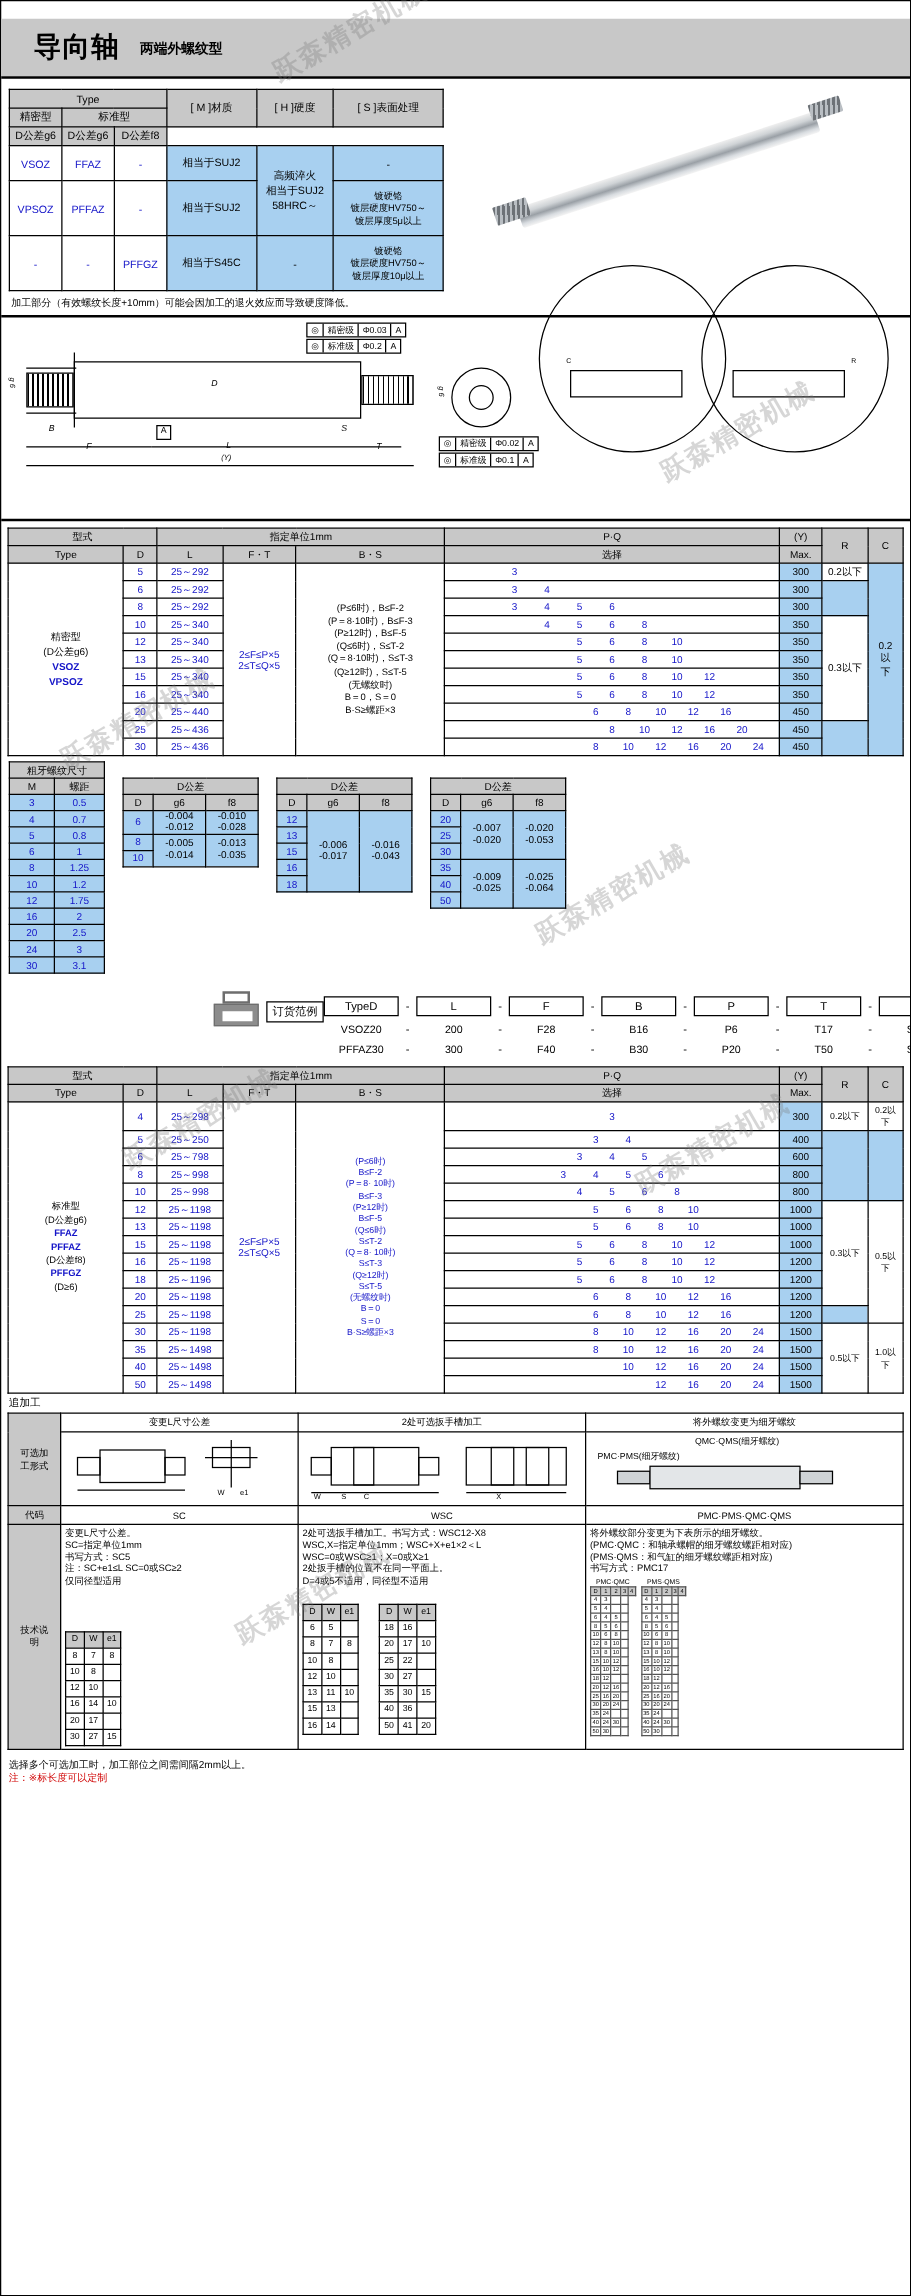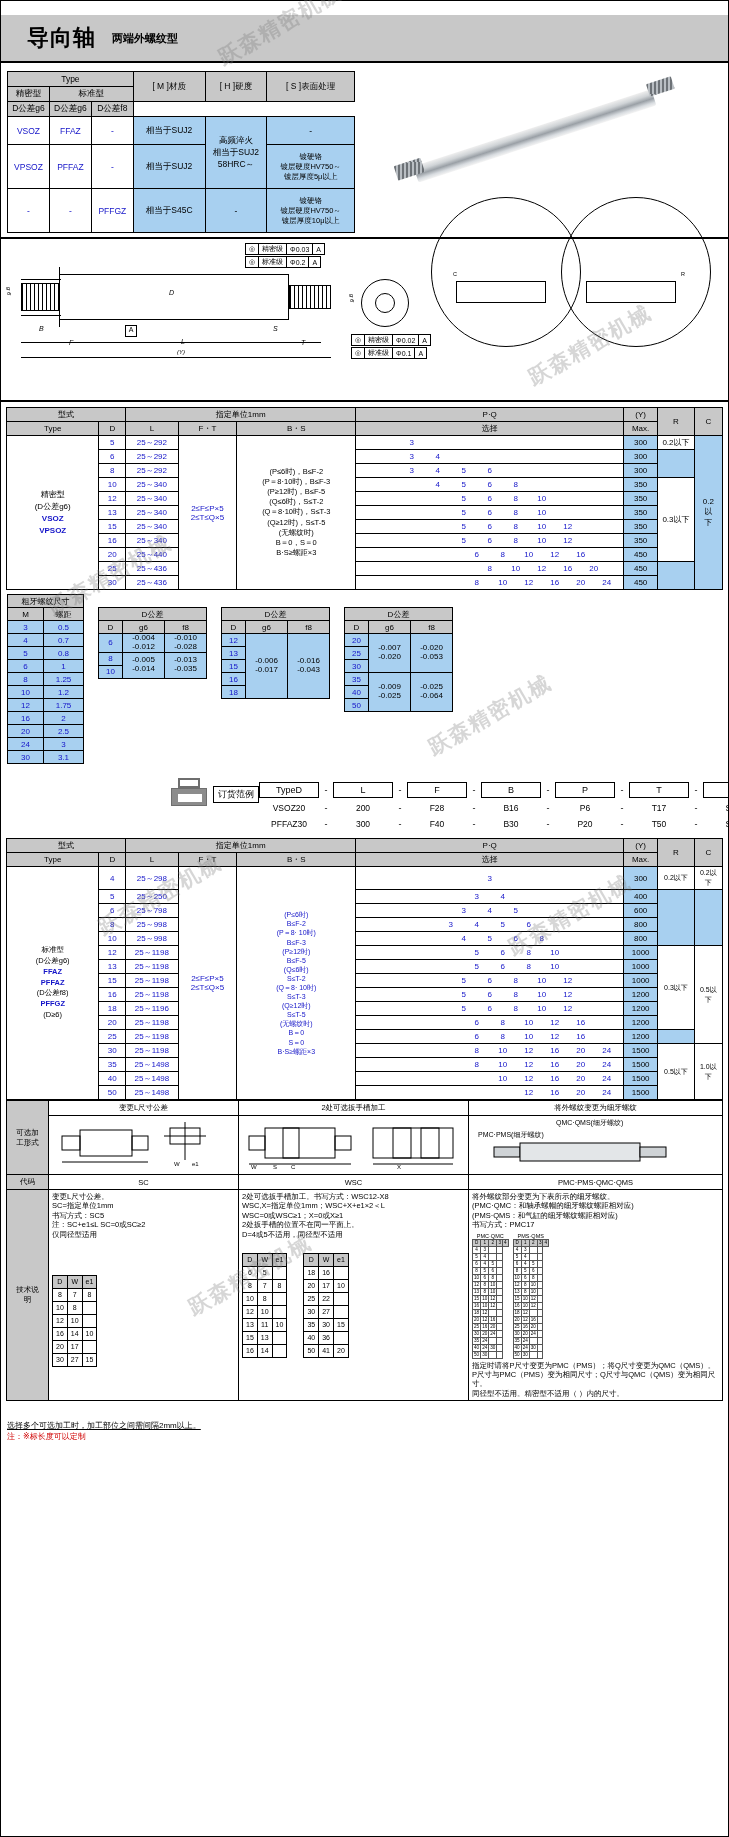--- a/index.html
+++ b/index.html
@@ -81,21 +81,21 @@
   .ordsep { width:14px; text-align:center; font-size:9px; }
   .ordcell2 { width:60px; height:14px; display:flex; align-items:center; justify-content:center; font-size:8.5px; }
 
   
   .addproc-title { margin:2px 0 1px 6px; font-size:8.5px; }
   table.bot { width:717px; margin-left:5px; font-size:7.5px; }
   table.bot td { vertical-align:top; padding:2px 3px; }
   table.bot td.ctr { text-align:center; vertical-align:middle; }
   .botcell-txt { text-align:left; line-height:1.25; }
 
-  .lastnote { margin:19px 0 0 6px; font-size:8px;text-decoration:underline; }
+  .lastnote { margin:6px 0 0 6px; font-size:8px; }
   .rednote { color:#d00000; font-size:8px; margin-left:6px; }
 
   
   .wm { position:absolute; color:rgba(120,120,120,.30); font-size:21px; font-weight:bold;
         transform:rotate(-30deg); pointer-events:none; white-space:nowrap; letter-spacing:2px; }
 
   .mini { font-size:5.5px; }
   table.mini2 { border-collapse:collapse; font-size:4.6px; }
   table.mini2 td { border:1px solid #555; padding:0 1px; text-align:center; height:7px; }
 </style>
@@ -161,20 +161,21 @@
     </tbody>
       </table>
   </div>
 
   <div class="photo">
     <div class="shaft"></div>
     <div class="shaft-thr-l"></div>
     <div class="shaft-thr-r"></div>
   </div>
 
+  <div class="note-line">加工部分（有效螺纹长度+10mm）可能会因加工的退火效应而导致硬度降低。</div>
 
   <div class="draw">
 
     <div class="dbox" style="left:58px;top:35px;width:230px;height:46px;"></div>
     <div class="dline" style="left:58px;top:28px;width:1px;height:60px;"></div>
     <div class="dline" style="left:20px;top:40px;width:40px;height:1px;"></div>
     <div class="dline" style="left:20px;top:76px;width:40px;height:1px;"></div>
     <div class="dbox" style="left:20px;top:44px;width:38px;height:28px;background:repeating-linear-gradient(90deg,#000 0 1px,transparent 1px 4px);"></div>
     <div class="dbox" style="left:288px;top:46px;width:42px;height:24px;background:repeating-linear-gradient(90deg,#000 0 1px,transparent 1px 4px);"></div>
 
@@ -701,20 +702,21 @@
         </tr>
         <tr>
           <td class="bnum">50</td>
           <td class="bnum">25～1498</td>
           <td class="sel"><span></span><span></span><span></span><span></span><span></span><span></span><span>12</span><span>16</span><span>20</span><span>24</span></td>
           <td class="blue">1500</td>
         </tr>
       </tbody>
   </table>
 
+  <div class="addproc-title">追加工</div>
   <table class="g bot">
     <tbody>
         <tr>
       <td class="gray ctr" rowspan="2" style="width:42px;white-space:pre-line">可选加
 工形式</td>
       <td class="ctr" style="width:190px">变更L尺寸公差</td>
       <td class="ctr" style="width:230px">2处可选扳手槽加工</td>
       <td class="ctr">将外螺纹变更为细牙螺纹</td>
     </tr>
     <tr style="height:58px">
@@ -1138,22 +1140,20 @@
                     <tr>
                       <td>50</td>
                       <td>30</td>
                       <td></td>
                       <td></td>
                     </tr>
                   </tbody>
                 </table>
           </div>
         </div>
-        <div class="botcell-txt" style="white-space:pre-line;margin-top:2px">指定时请将P尺寸变更为PMC（PMS）；将Q尺寸变更为QMC（QMS）。P尺寸与PMC（PMS）变为相同尺寸；Q尺寸与QMC（QMS）变为相同尺寸。
-同径型不适用。精密型不适用（ ）内的尺寸。</div>
       </td>
     </tr>
   </tbody>
     </table>
 
   <div class="lastnote">选择多个可选加工时，加工部位之间需间隔2mm以上。</div>
   <div class="rednote">注：※标长度可以定制</div>
 
   <div class="wm" style="left:210px;top:10px">跃森精密机械</div>
   <div class="wm" style="left:520px;top:330px">跃森精密机械</div>

